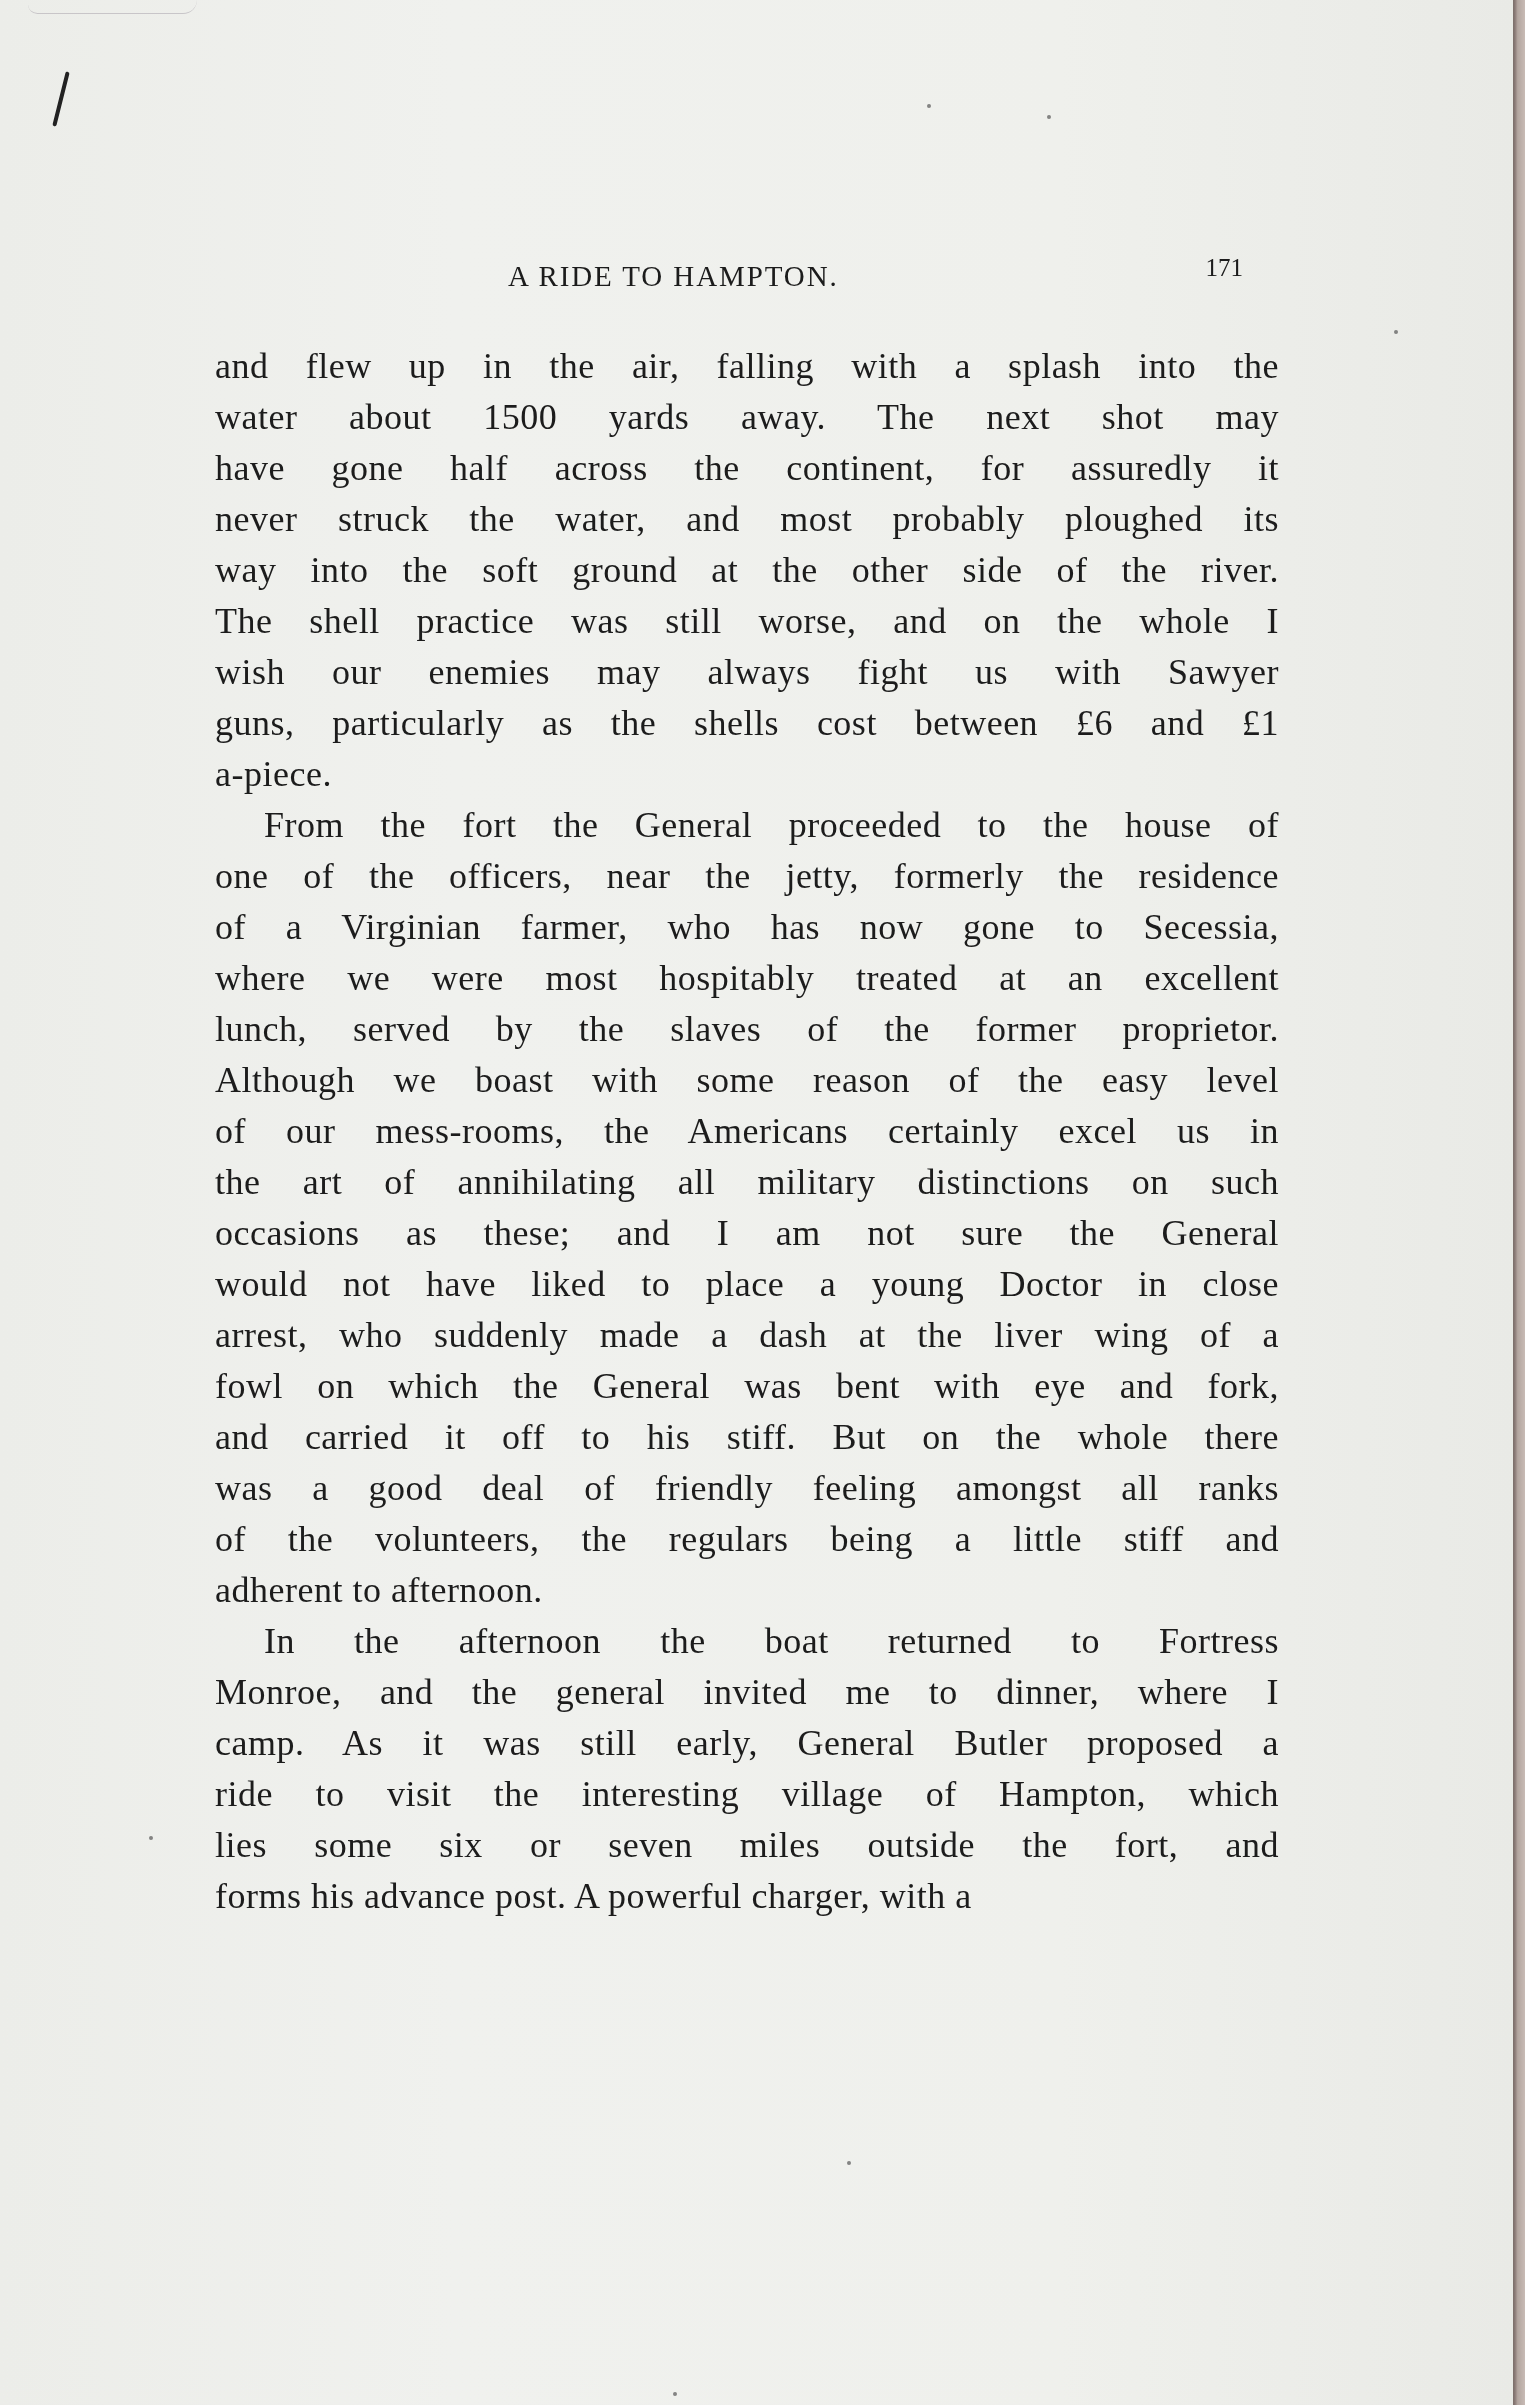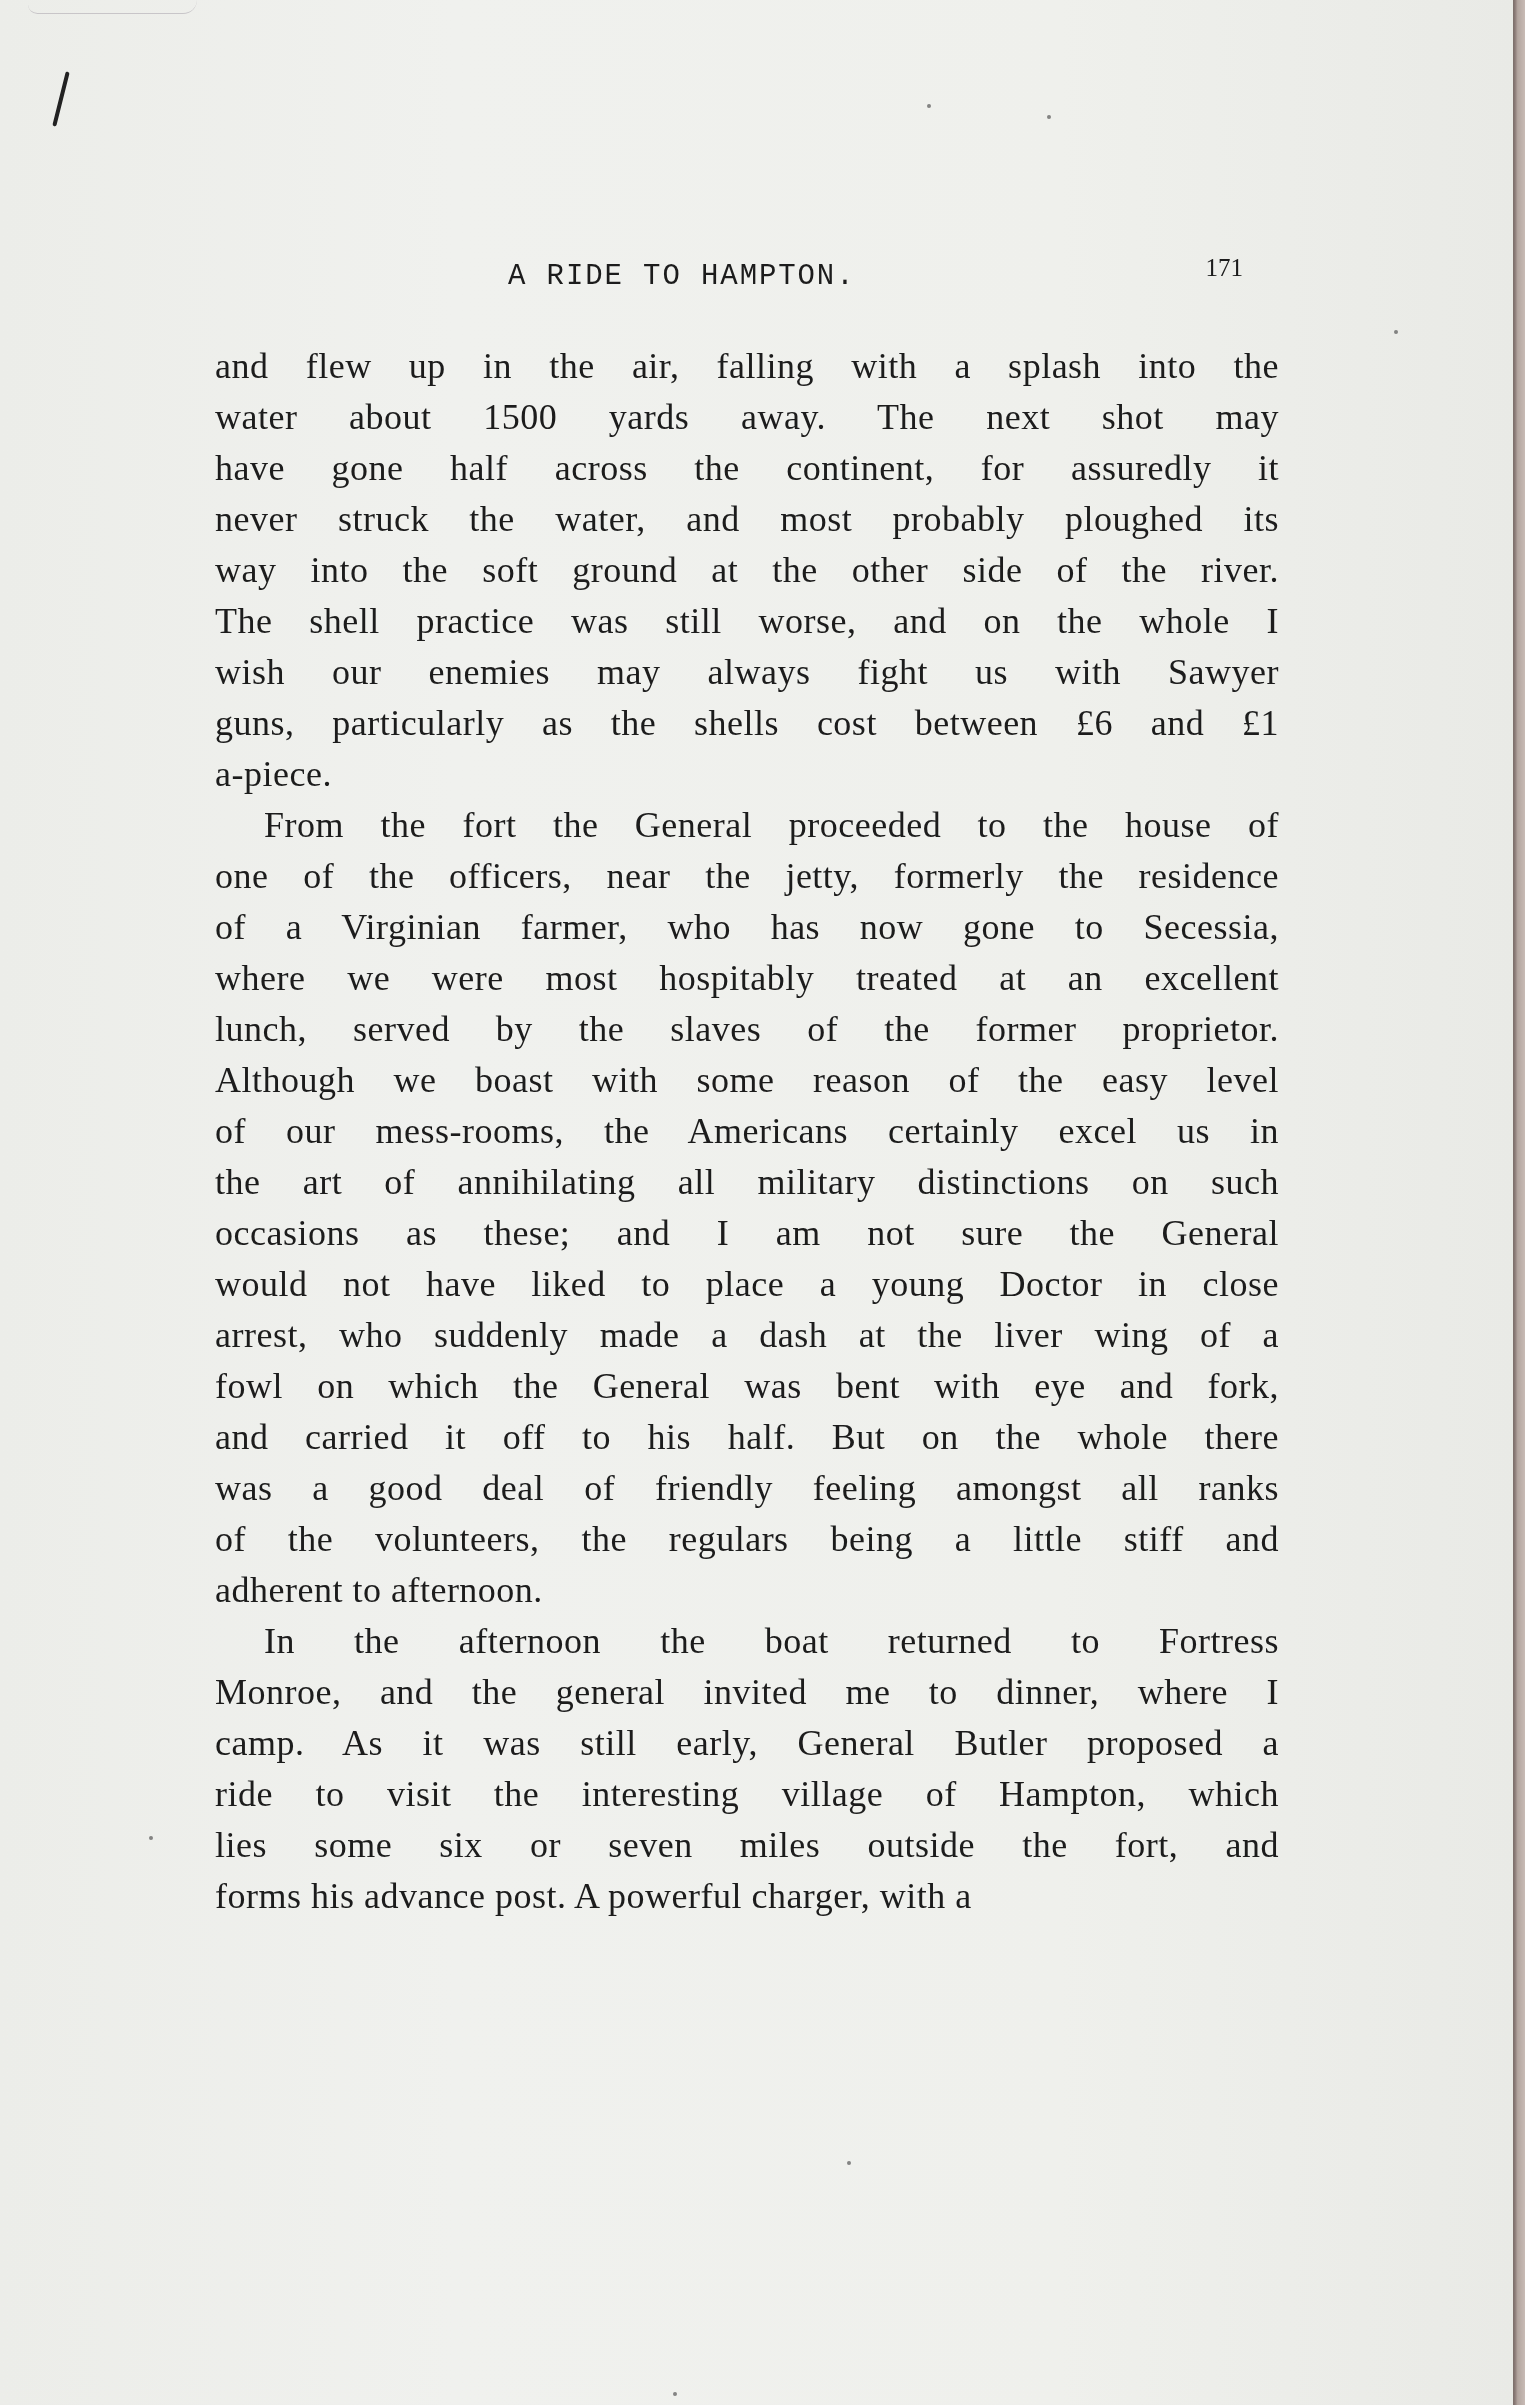--- a/index.html
+++ b/index.html
@@ -65,21 +65,21 @@
       left: 188px;
       width: 1055px;
       height: 47px;
     }
     .running-title {
       position: absolute;
       left: 320px;
       top: 5.6px;
       font-size: 29px;
       letter-spacing: 1.9px;
-      font-family: Liberation Mono, monospace;
+      font-family: Liberation Serif, serif;
     }
     .page-number {
       position: absolute;
       right: 0;
       top: 0;
       font-size: 25px;
       font-family: "Liberation Serif", serif;
     }
     .text-block {
       position: absolute;
@@ -141,21 +141,21 @@
         <div class="line">of a Virginian farmer, who has now gone to Secessia,</div>
         <div class="line">where we were most hospitably treated at an excellent</div>
         <div class="line">lunch, served by the slaves of the former proprietor.</div>
         <div class="line">Although we boast with some reason of the easy level</div>
         <div class="line">of our mess-rooms, the Americans certainly excel us in</div>
         <div class="line">the art of annihilating all military distinctions on such</div>
         <div class="line">occasions as these; and I am not sure the General</div>
         <div class="line">would not have liked to place a young Doctor in close</div>
         <div class="line">arrest, who suddenly made a dash at the liver wing of a</div>
         <div class="line">fowl on which the General was bent with eye and fork,</div>
-        <div class="line">and carried it off to his half.  But on the whole there</div>
+        <div class="line">and carried it off to his stiff.  But on the whole there</div>
         <div class="line">was a good deal of friendly feeling amongst all ranks</div>
         <div class="line">of the volunteers, the regulars being a little stiff and</div>
         <div class="line last">adherent to afternoon.</div>
       </div>
       <div>
         <div class="line indent">In the afternoon the boat returned to Fortress</div>
         <div class="line">Monroe, and the general invited me to dinner, where I</div>
         <div class="line">camp.  As it was still early, General Butler proposed a</div>
         <div class="line">ride to visit the interesting village of Hampton, which</div>
         <div class="line">lies some six or seven miles outside the fort, and</div>

